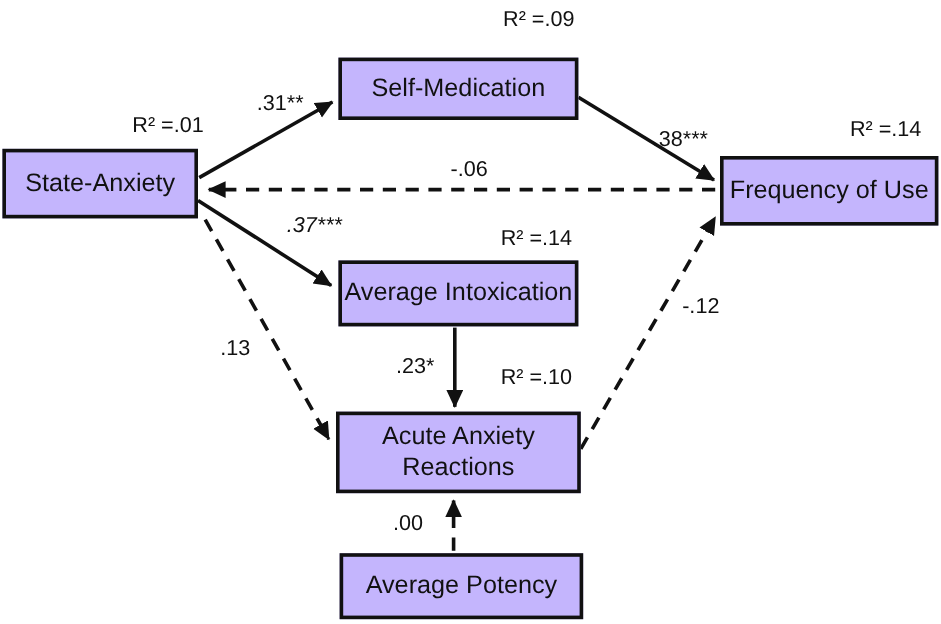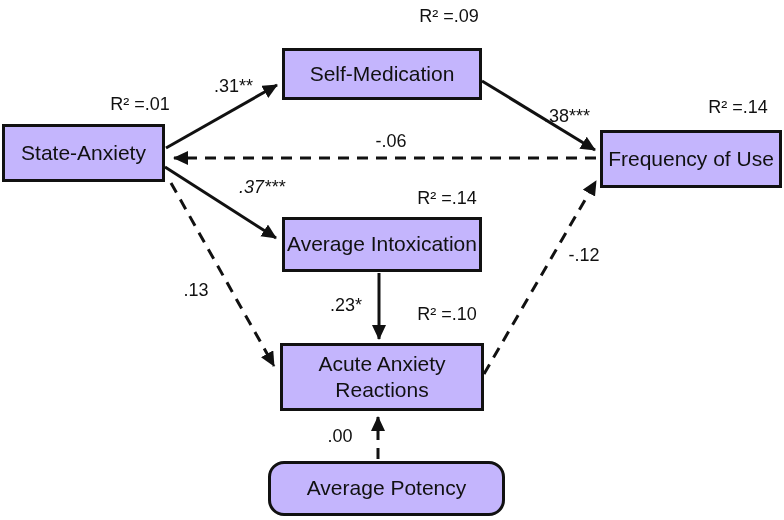--- a/index.html
+++ b/index.html
@@ -45,21 +45,21 @@
     width: 80px;
     text-align: center;
     white-space: nowrap;
   }
   
   #n-sa  { left: 2px;   top: 124px; width: 163px; height: 58px; }
   #n-sm  { left: 282px; top: 48px;  width: 200px; height: 52px; }
   #n-fu  { left: 600px; top: 130px; width: 182px; height: 58px; }
   #n-ai  { left: 282px; top: 217px; width: 200px; height: 55px; }
   #n-aar { left: 280px; top: 343px; width: 204px; height: 68px; }
-  #n-ap  { left: 268px; top: 461px; width: 237px; height: 55px; border-radius: 16px; }
+  #n-ap  { left: 283px; top: 461px; width: 203px; height: 55px; }
   
   #l-r2sa  { left: 100px; top: 84px; margin-top: 10px;  }
   #l-r2sm  { left: 409px; top: 6px;   }
   #l-r2fu  { left: 698px; top: 97px;  }
   #l-r2ai  { left: 407px; top: 188px; }
   #l-r2aar { left: 407px; top: 304px; }
   #l-c31 { left: 173px; top: 76px; text-align: right;  }
   #l-c38 { left: 527px; top: 83px; margin-top: 23px;  }
   #l-c06 { left: 351px; top: 131px; }
   #l-c37 { left: 222px; top: 177px; font-style: italic; }

